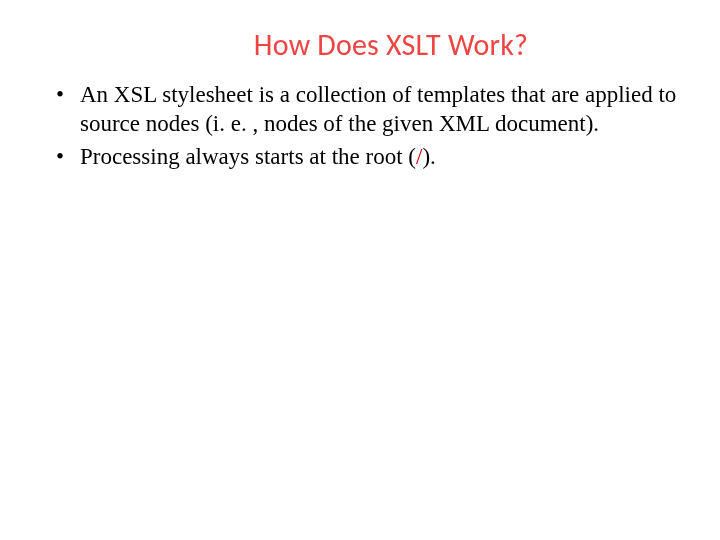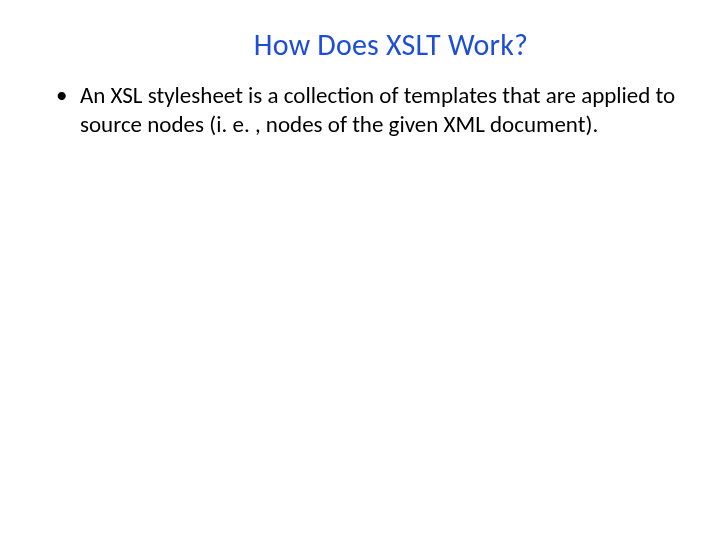--- a/index.html
+++ b/index.html
@@ -12,41 +12,42 @@
     color: #000000;
   }
   .slide {
     width: 720px;
     height: 540px;
     box-sizing: border-box;
     padding: 18px 36px 36px 36px;
   }
   .title {
     font-size: 30px;
-    color: #1d4ed8;
+    color: #ef4444;
     text-align: center;
     margin: 8px 0 18px 130px;
     width: 450px;
     font-weight: 400;
     letter-spacing: 0.2px;
   }
   .body {
     font-size: 23px;
     line-height: 1.25;
     color: #000000;
   }
   ul.bullets {
     list-style: none;
     margin: 0;
     padding: 0 6px 0 14px;
   }
   ul.bullets > li {
     position: relative;
     padding-left: 30px;
     margin-bottom: 4px;
+    font-family: Liberation Serif, serif;
   }
   ul.bullets > li::before {
     content: "•";
     position: absolute;
     left: 6px;
     top: 0;
     color: #000000;
     font-size: 23px;
     line-height: 1.25;
   }
@@ -55,15 +56,16 @@
   }
 </style>
 </head>
 <body>
 
 <div class="slide">
   <div class="title">How Does XSLT Work?</div>
   <div class="body">
     <ul class="bullets">
       <li><span>An XSL stylesheet is a collection of templates that are applied to source nodes (i. e. , nodes of the given XML document).</span></li>
+      <li><span>Processing always starts at the root (</span><span class="accent">/</span><span>).</span></li>
     </ul>
   </div>
 </div>
 
 </body></html>

